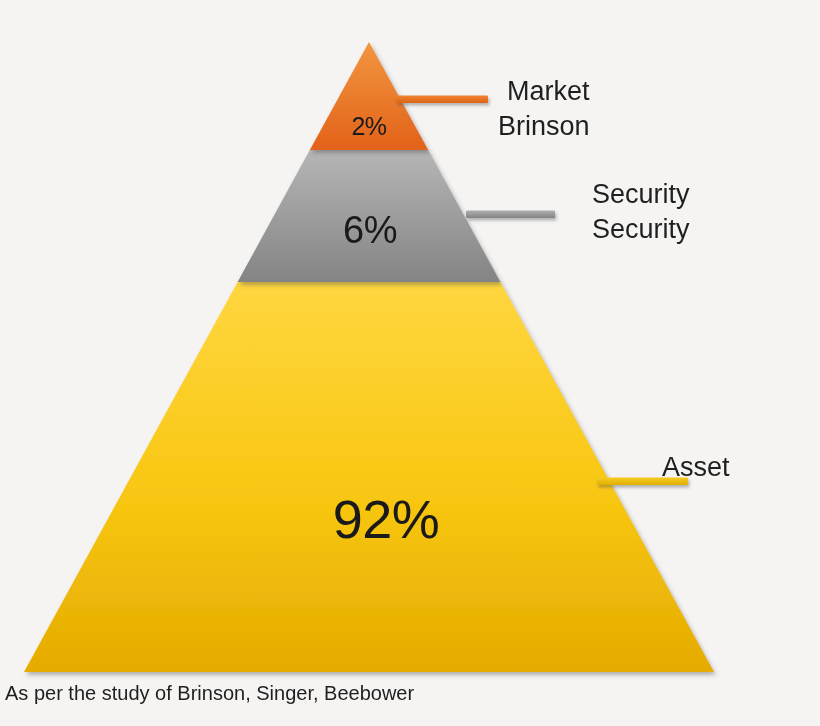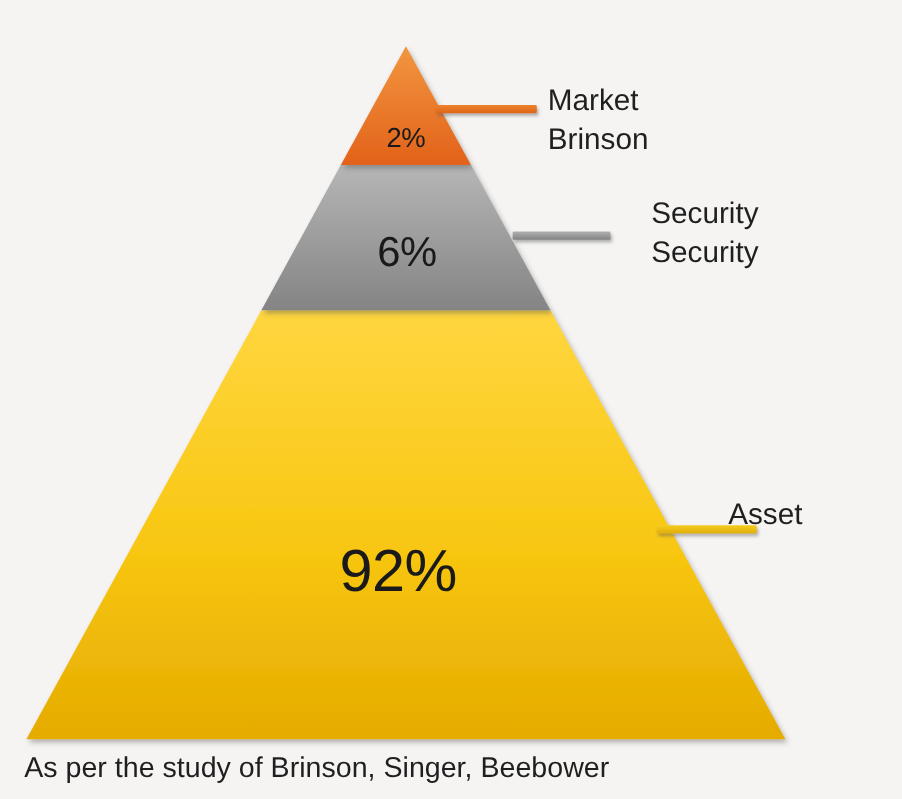--- a/index.html
+++ b/index.html
@@ -44,52 +44,52 @@
     left: 369px;
     top: 126px;
     font-size: 25px;
   }
   #pct-security-selection {
     left: 370px;
     top: 230px;
     font-size: 38px;
   }
   #pct-asset-allocation {
-    left: 362px;
+    left: 386px;
     top: 519px;
     font-size: 54px;
   }
   .callout-label {
     position: absolute;
     color: #1f1f1f;
     font-family: "Liberation Sans", sans-serif;
     font-weight: 400;
     line-height: 1.30;
-    text-align: left;
+    text-align: right;
     white-space: nowrap;
     font-size: 27px;
   }
   #label-market-timing {
     left: 498px;
     top: 74px;
   }
   #label-security-selection {
     left: 592px;
     top: 177px;
   }
   #label-asset-allocation {
     left: 662px;
     top: 450px;
     text-align: center;
   }
   .caption {
     position: absolute;
-    left: 22px;
+    left: 5px;
     top: 682px;
-    font-size: 26px;
+    font-size: 20px;
     color: #1f1f1f;
     font-family: "Liberation Sans", sans-serif;
     white-space: nowrap;
   }
 </style>
 </head>
 <body>
 
 <div id="stage">
 

